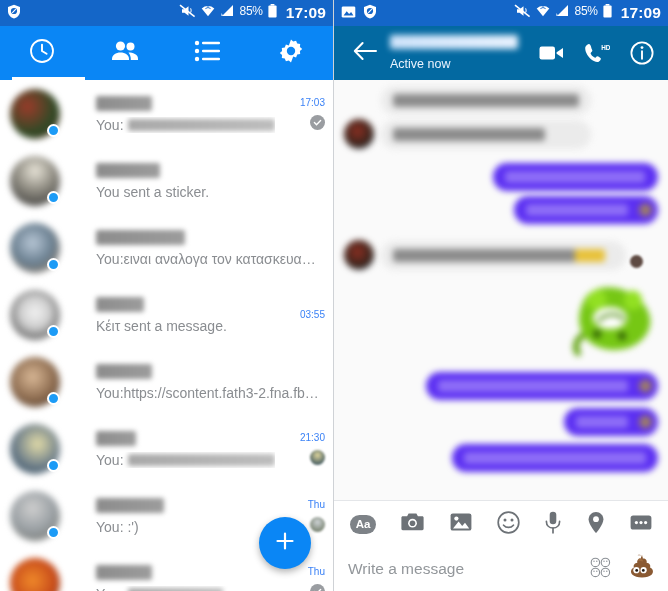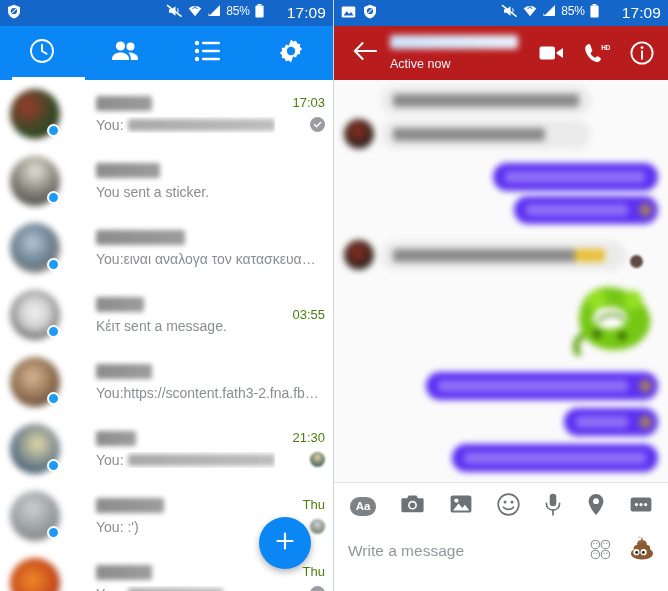--- a/index.html
+++ b/index.html
@@ -15,21 +15,21 @@
 
   
   .statusbar {
     height: 26px; background: #1466c8; display: flex; align-items: center;
     padding: 0 7px; color: #fff; font-size: 12.5px; position: relative; z-index: 5;
   }
   .sb-left { display: flex; align-items: center; gap: 7px; }
   .sb-right { margin-left: auto; display: flex; align-items: flex-start; gap: 5px; }
   .sb-icon { display: block; }
   .sb-batt-text { font-size: 12px; letter-spacing: -0.2px; opacity: .97; }
-  .sb-clock { font-size: 15.5px; letter-spacing: .1px; margin-left: 18px; }
+  .sb-clock { font-size: 15.5px; letter-spacing: .1px; margin-left: 4px; font-weight: bold; }
 
   
   .tabbar {
     height: 54px; background: #0a86f5; display: flex; align-items: center;
     position: relative;
   }
   .tab { flex: 1; display: flex; align-items: center; justify-content: center; height: 100%; cursor: pointer; }
   .tab-underline {
     position: absolute; bottom: 0; left: 12px; width: 73px; height: 3px; background: #fff;
   }
@@ -53,34 +53,34 @@
     display: inline-block; color: transparent; padding: 0 2px; margin-bottom: 6px;
   }
   .conv-snippet { font-size: 14px; color: #8a8d91; white-space: nowrap; overflow: hidden; display: flex; align-items: center; }
   .conv-snippet .you { flex: 0 0 auto; }
   .snip-text { overflow: hidden; text-overflow: ellipsis; white-space: nowrap; }
   .snip-blur {
     display: inline-block; height: 12px; border-radius: 2px; margin-left: 4px;
     background: linear-gradient(90deg,#a8a8a8,#bdbdbd); filter: blur(2.4px); color: transparent;
   }
   .conv-right { width: 44px; flex: 0 0 44px; display: flex; flex-direction: column; align-items: flex-end; gap: 7px; }
-  .conv-time { font-size: 13px; color: #4d7c0f; text-align: right; }
+  .conv-time { font-size: 10px; color: #3b82f6; text-align: right; }
   .mini-av { width: 15px; height: 15px; border-radius: 50%; overflow: hidden; filter: blur(1px); background: #9a9a9a; position: relative; }
   .mini-check {
     width: 15px; height: 15px; border-radius: 50%; background: #9a9da1;
     display: flex; align-items: center; justify-content: center;
   }
   .fab {
     position: absolute; right: 22px; bottom: 22px; width: 52px; height: 52px; border-radius: 50%;
     background: #0a86f5; display: flex; align-items: center; justify-content: center;
     box-shadow: 0 3px 7px rgba(0,0,0,.3); cursor: pointer;
   }
 
   
-  .chathead { height: 54px; background: #b91c1c; display: flex; align-items: center; padding: 0 8px; }
+  .chathead { height: 54px; background: #0369a1; display: flex; align-items: center; padding: 0 8px; }
   .back-btn { width: 46px; display: flex; align-items: center; justify-content: center; cursor: pointer; }
   .head-titles { flex: 1; min-width: 0; padding-left: 2px; }
   .head-name {
     display: inline-block; height: 14px; width: 128px; border-radius: 2px;
     background: linear-gradient(90deg,#cfe4fb,#e8f2fe); filter: blur(3px); color: transparent;
     margin-bottom: 4px;
   }
   .head-status { font-size: 12.5px; color: #eaf3fe; }
   .head-actions { display: flex; align-items: center; gap: 20px; padding-right: 6px; }
   .head-actions .hicon { cursor: pointer; display: flex; }
@@ -105,21 +105,21 @@
   .seen-av {
     width: 13px; height: 13px; border-radius: 50%; background: #8a7066; filter: blur(1.2px);
     align-self: flex-end; margin-left: 4px; margin-bottom: 2px;
   }
   .react-chip {
     position: absolute; right: 6px; top: 50%; transform: translateY(-50%);
     width: 13px; height: 13px; border-radius: 50%; background: #a08060; filter: blur(1px);
   }
 
   
-  .composer { position: absolute; left: 0; right: 0; bottom: 0; height: 109px; background: #fff; border-top: 1px solid #e4e6e9; }
+  .composer { position: absolute; left: 0; right: 0; bottom: 0; height: 91px; background: #fff; border-top: 1px solid #e4e6e9; }
   .comp-icons { height: 46px; display: flex; align-items: center; justify-content: space-between; padding: 0 16px; }
   .comp-icons .cicon { cursor: pointer; display: flex; align-items: center; justify-content: center; }
   .aa-pill {
     width: 26px; height: 19px; border-radius: 10px; background: #7d8287; color: #fff;
     font-size: 11.5px; font-weight: bold; display: flex; align-items: center; justify-content: center;
   }
   .comp-input { height: 44px; display: flex; align-items: center; padding: 0 14px; }
   .comp-placeholder { flex: 1; font-size: 15.5px; color: #93979b; }
   .comp-right { display: flex; align-items: center; gap: 13px; }
 </style>

